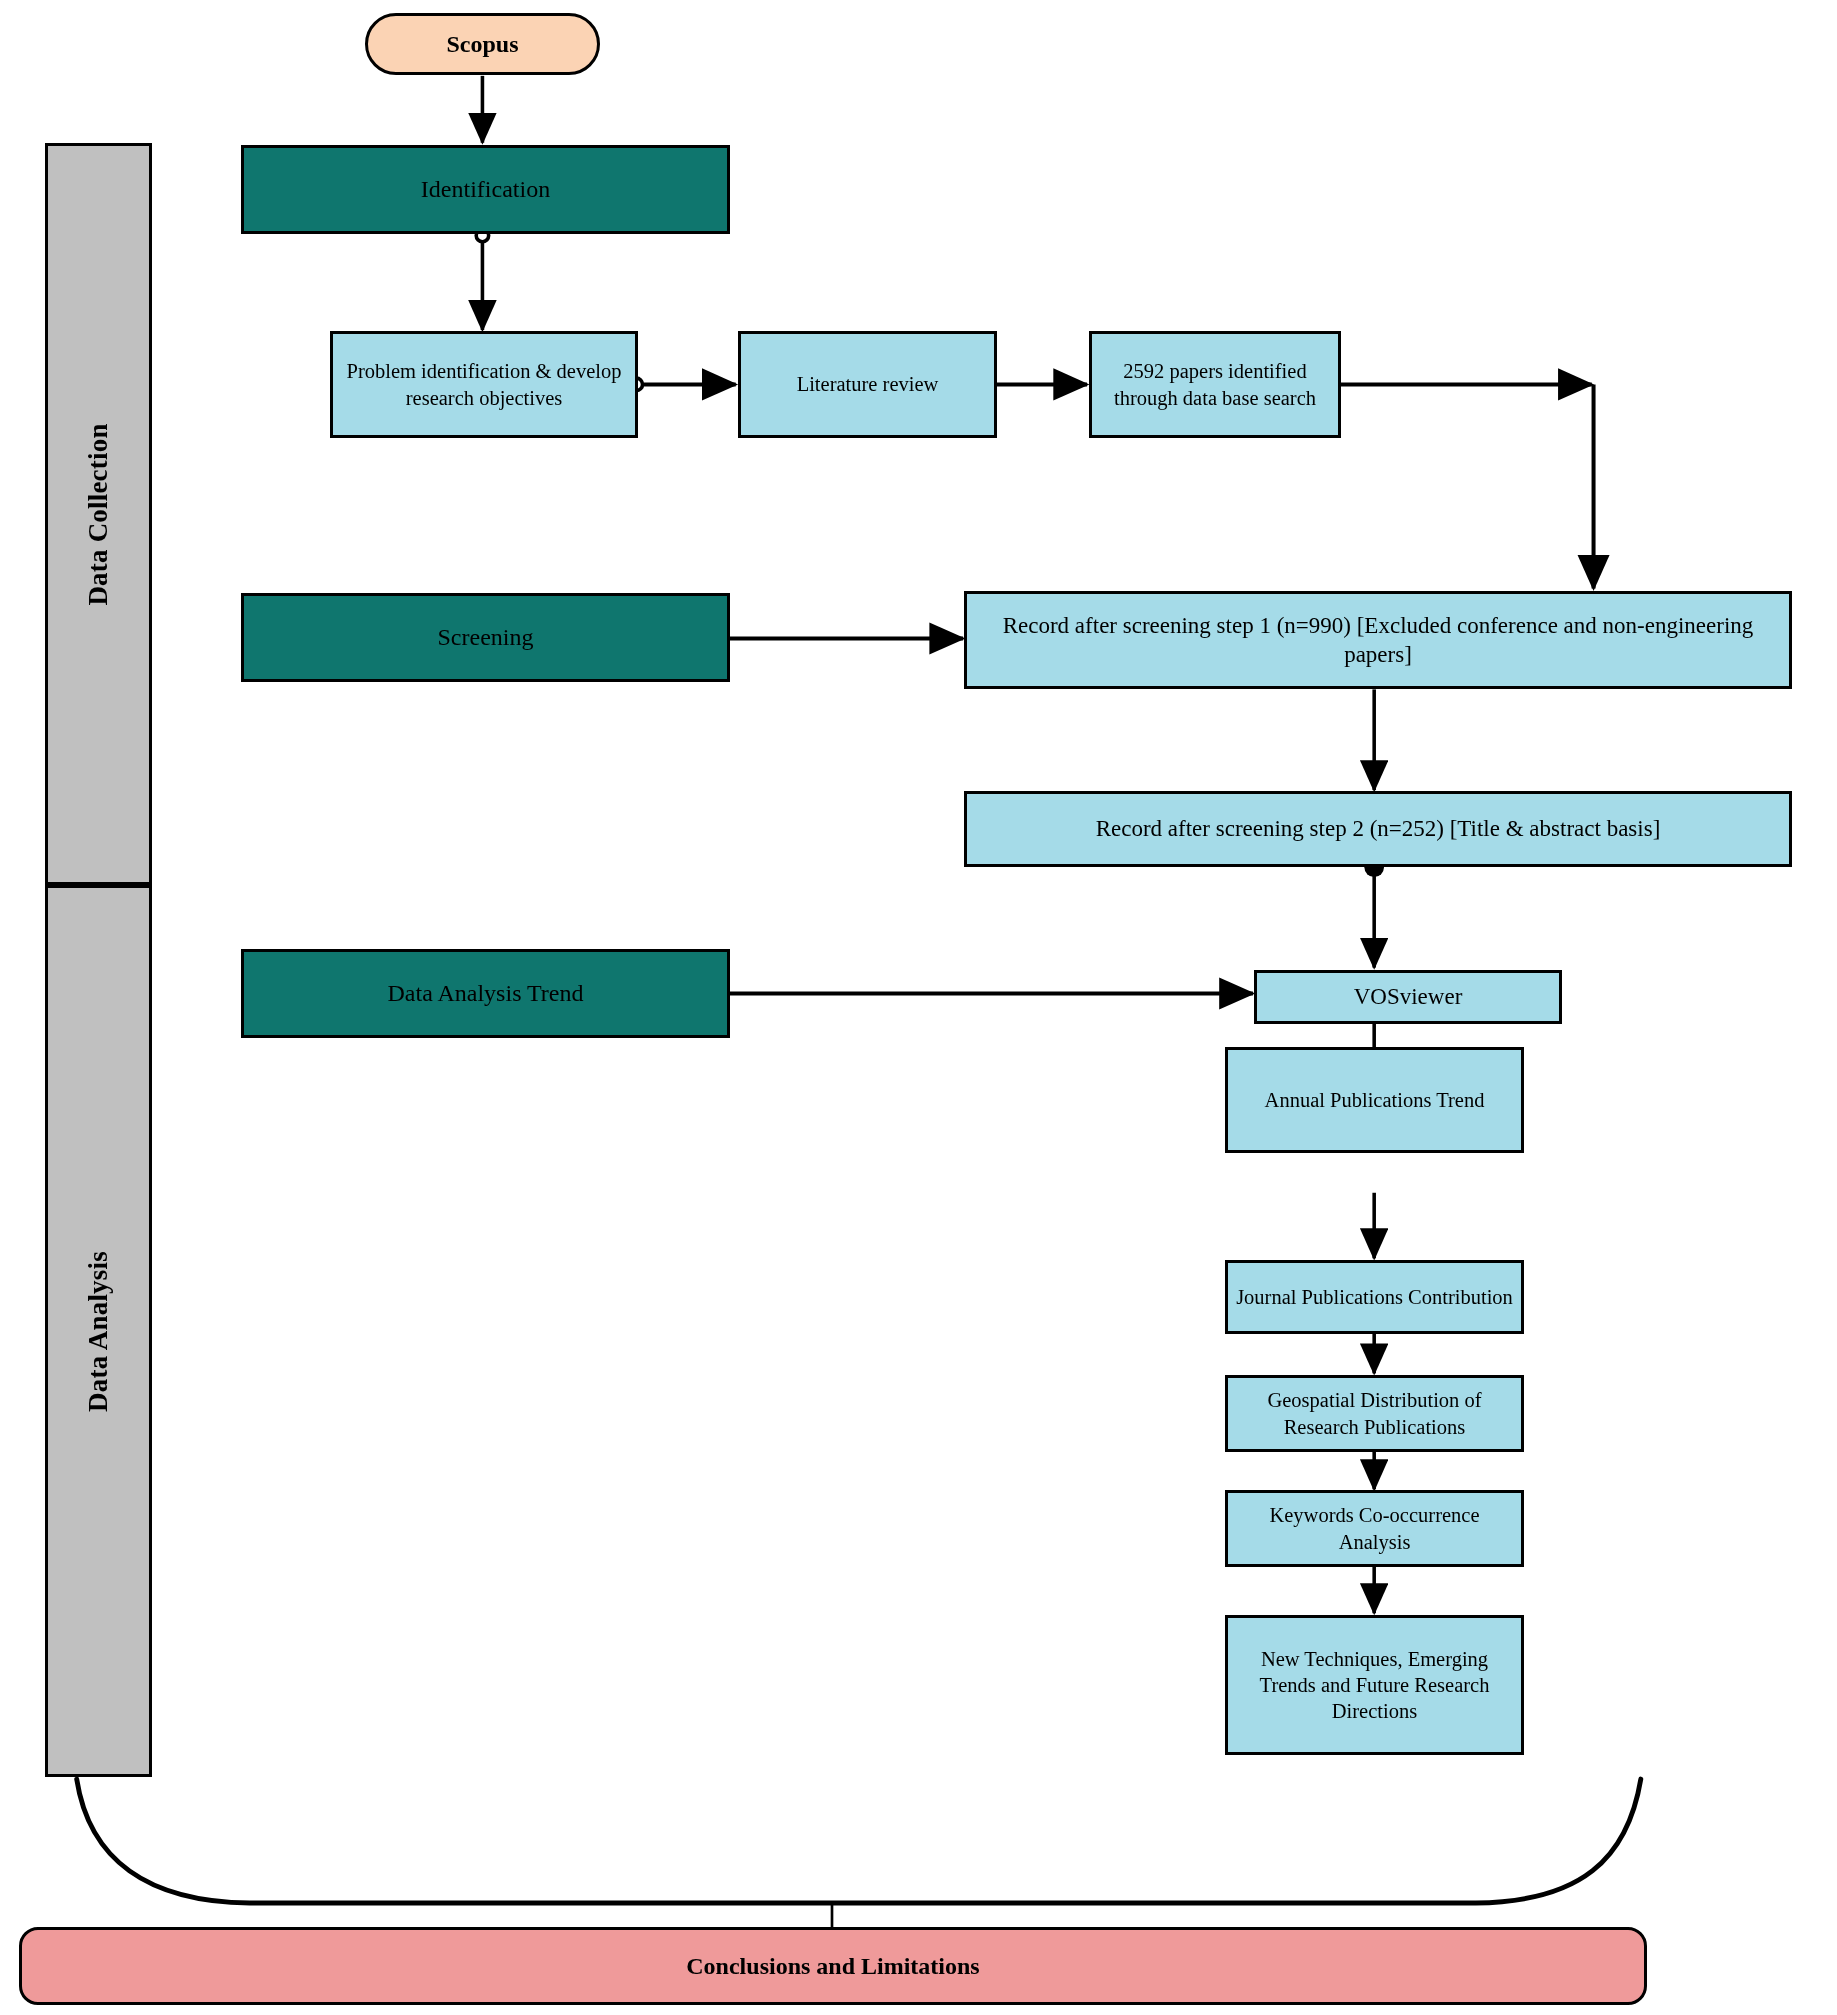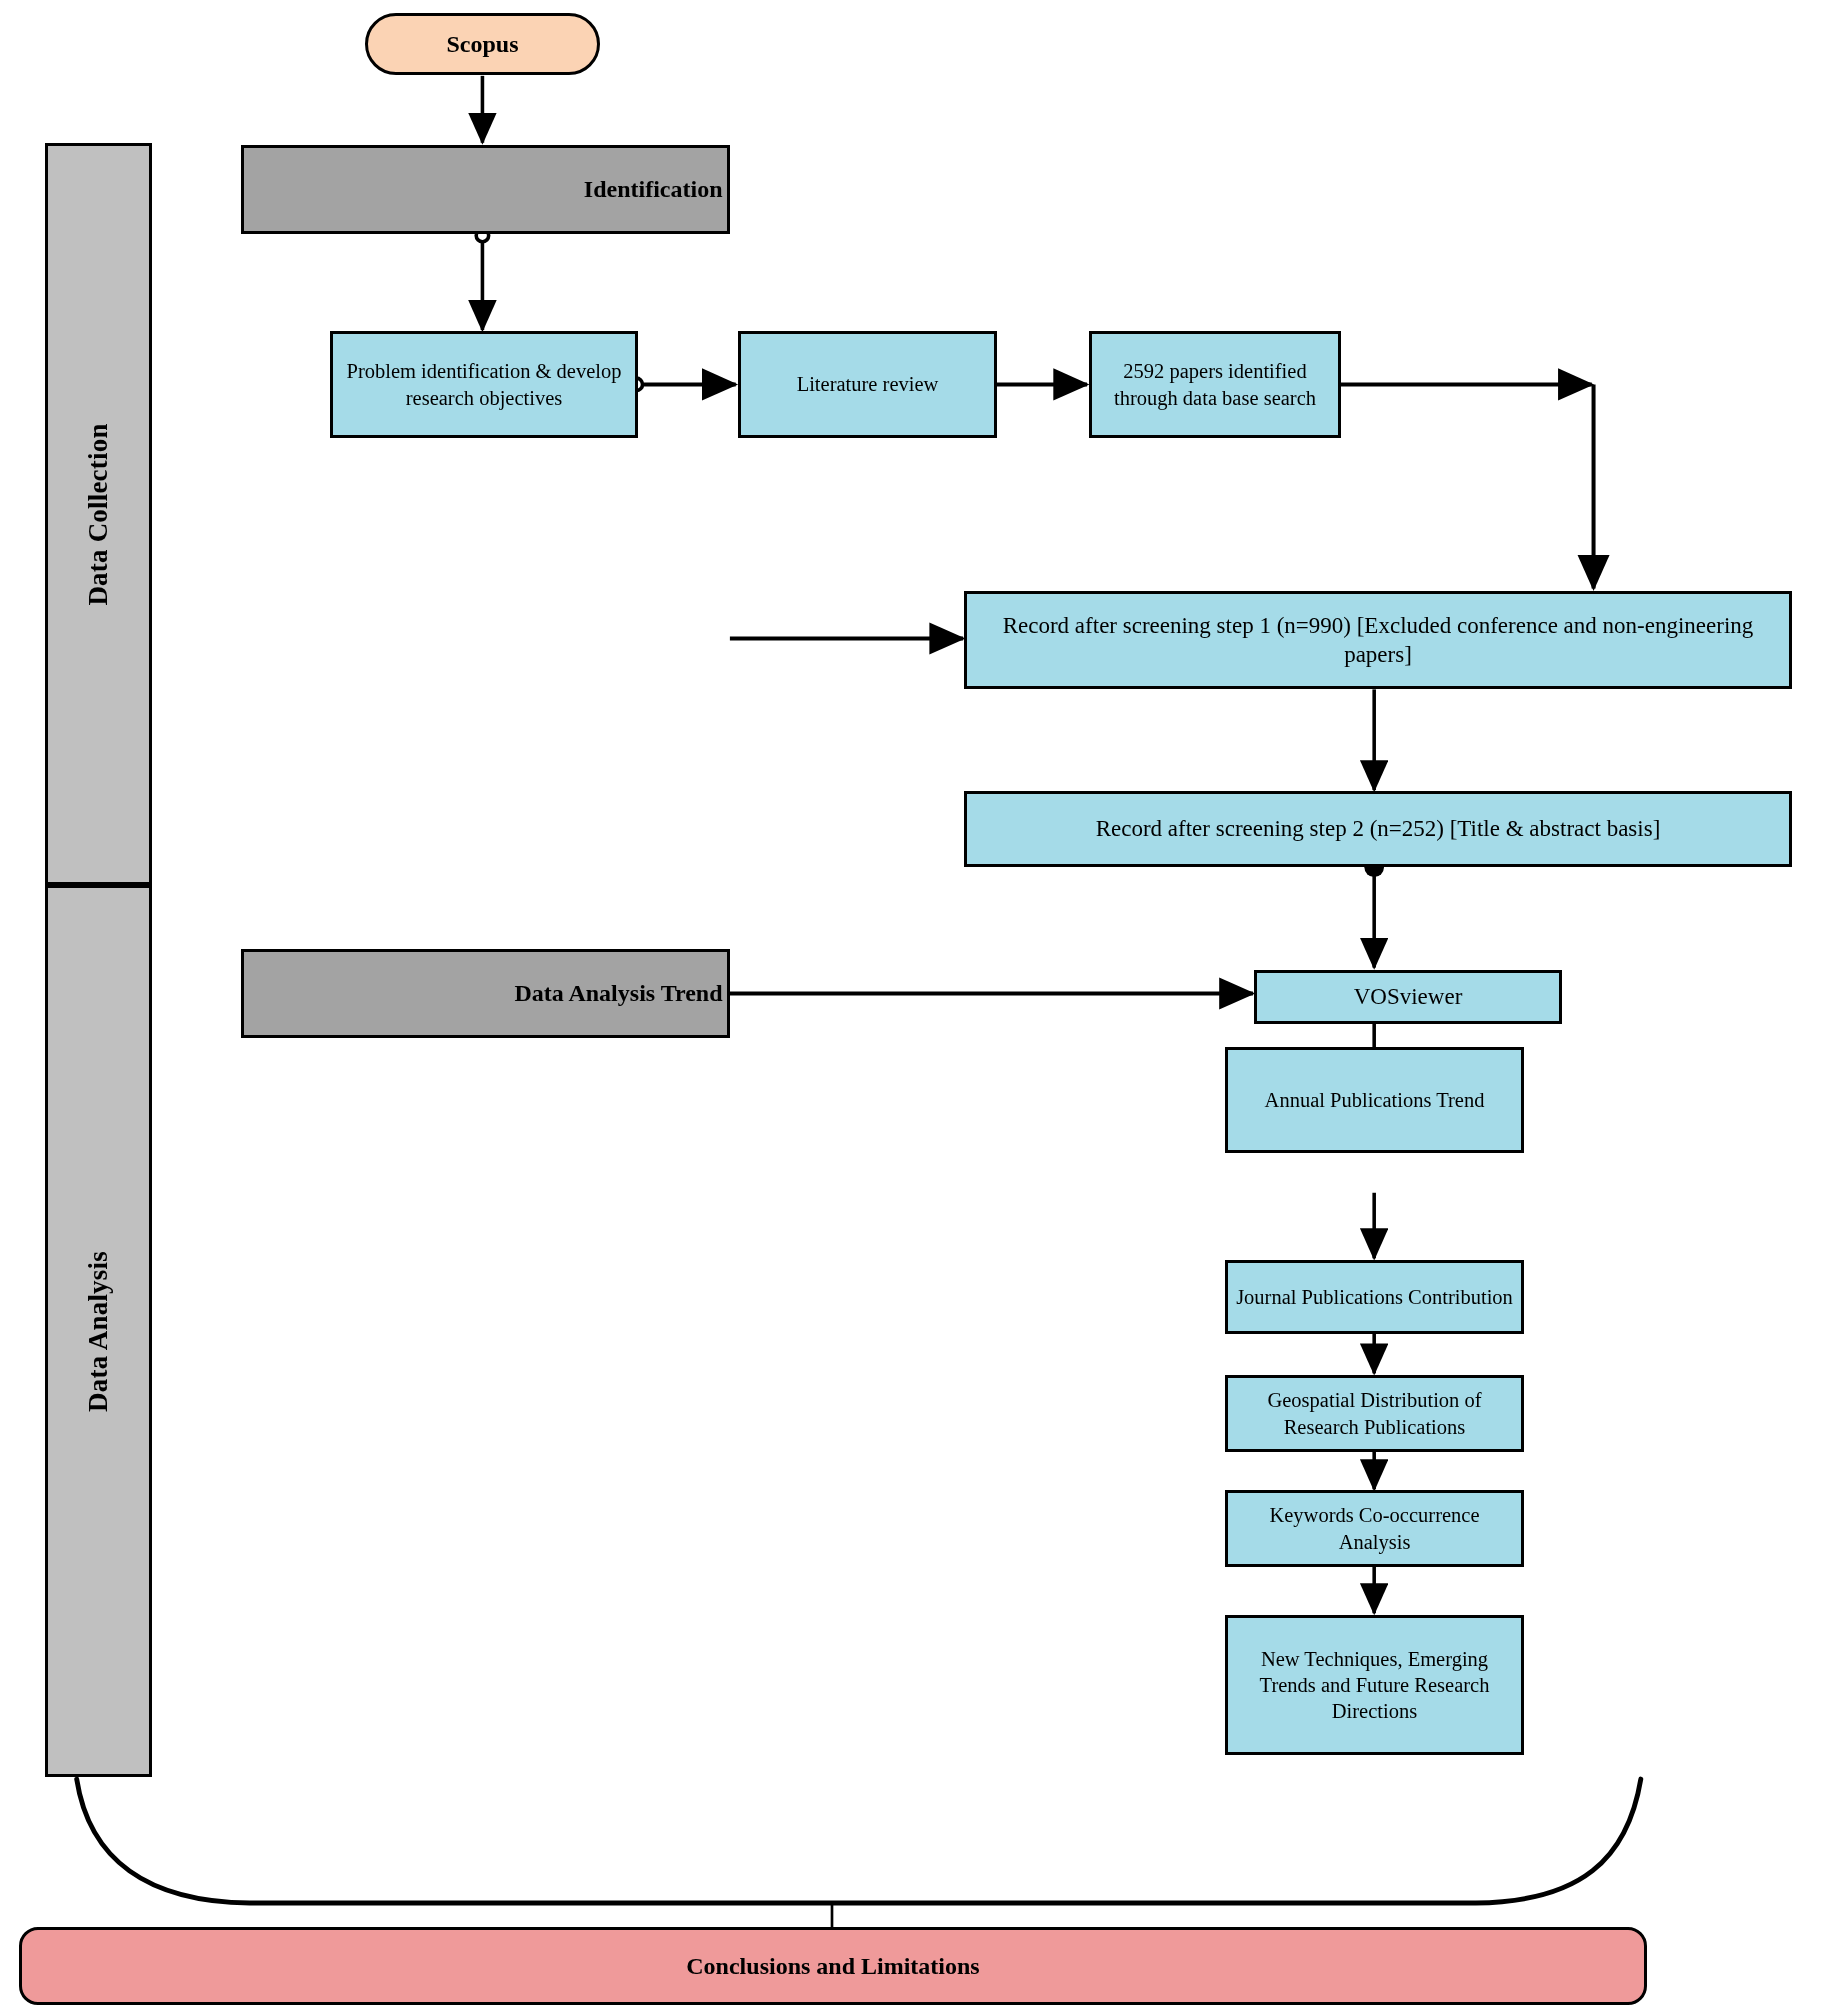--- a/index.html
+++ b/index.html
@@ -32,23 +32,22 @@
     border: 3.1px solid #000000;
     display: flex;
     align-items: center;
     justify-content: center;
     text-align: center;
     line-height: 1.28;
     color: #000000;
     padding: 1.8px 4.5px;
   }
   .stage {
-    background: #a3a3a3;
-    font-weight: bold;
-    justify-content: flex-end;
+    background: #0f766e;
+    font-weight: normal;
   }
   .proc {
     background: #a5dbe8;
     font-weight: normal;
   }
   .source {
     background: #fbd3b4;
     font-weight: bold;
     border-radius: 89px;
   }
@@ -149,20 +148,23 @@
   </div>
 
   <div class="node proc t-md" style="left:738px; top:331px; width:259px; height:107px;">
     <span>Literature review</span>
   </div>
 
   <div class="node proc t-md" style="left:1089px; top:331px; width:252px; height:107px;">
     <span>2592 papers identified through data base search</span>
   </div>
 
+  <div class="node stage t-xxl" style="left:241px; top:593px; width:489px; height:89px;">
+    <span>Screening</span>
+  </div>
 
   <div class="node proc t-lg" style="left:964px; top:591px; width:828px; height:98px;">
     <span>Record after screening step 1 (n=990) [Excluded conference and non-engineering papers]</span>
   </div>
 
   <div class="node proc t-lg" style="left:964px; top:791px; width:828px; height:76px;">
     <span>Record after screening step 2 (n=252) [Title &amp; abstract basis]</span>
   </div>
 
   <div class="node stage t-xxl" style="left:241px; top:949px; width:489px; height:89px;">

